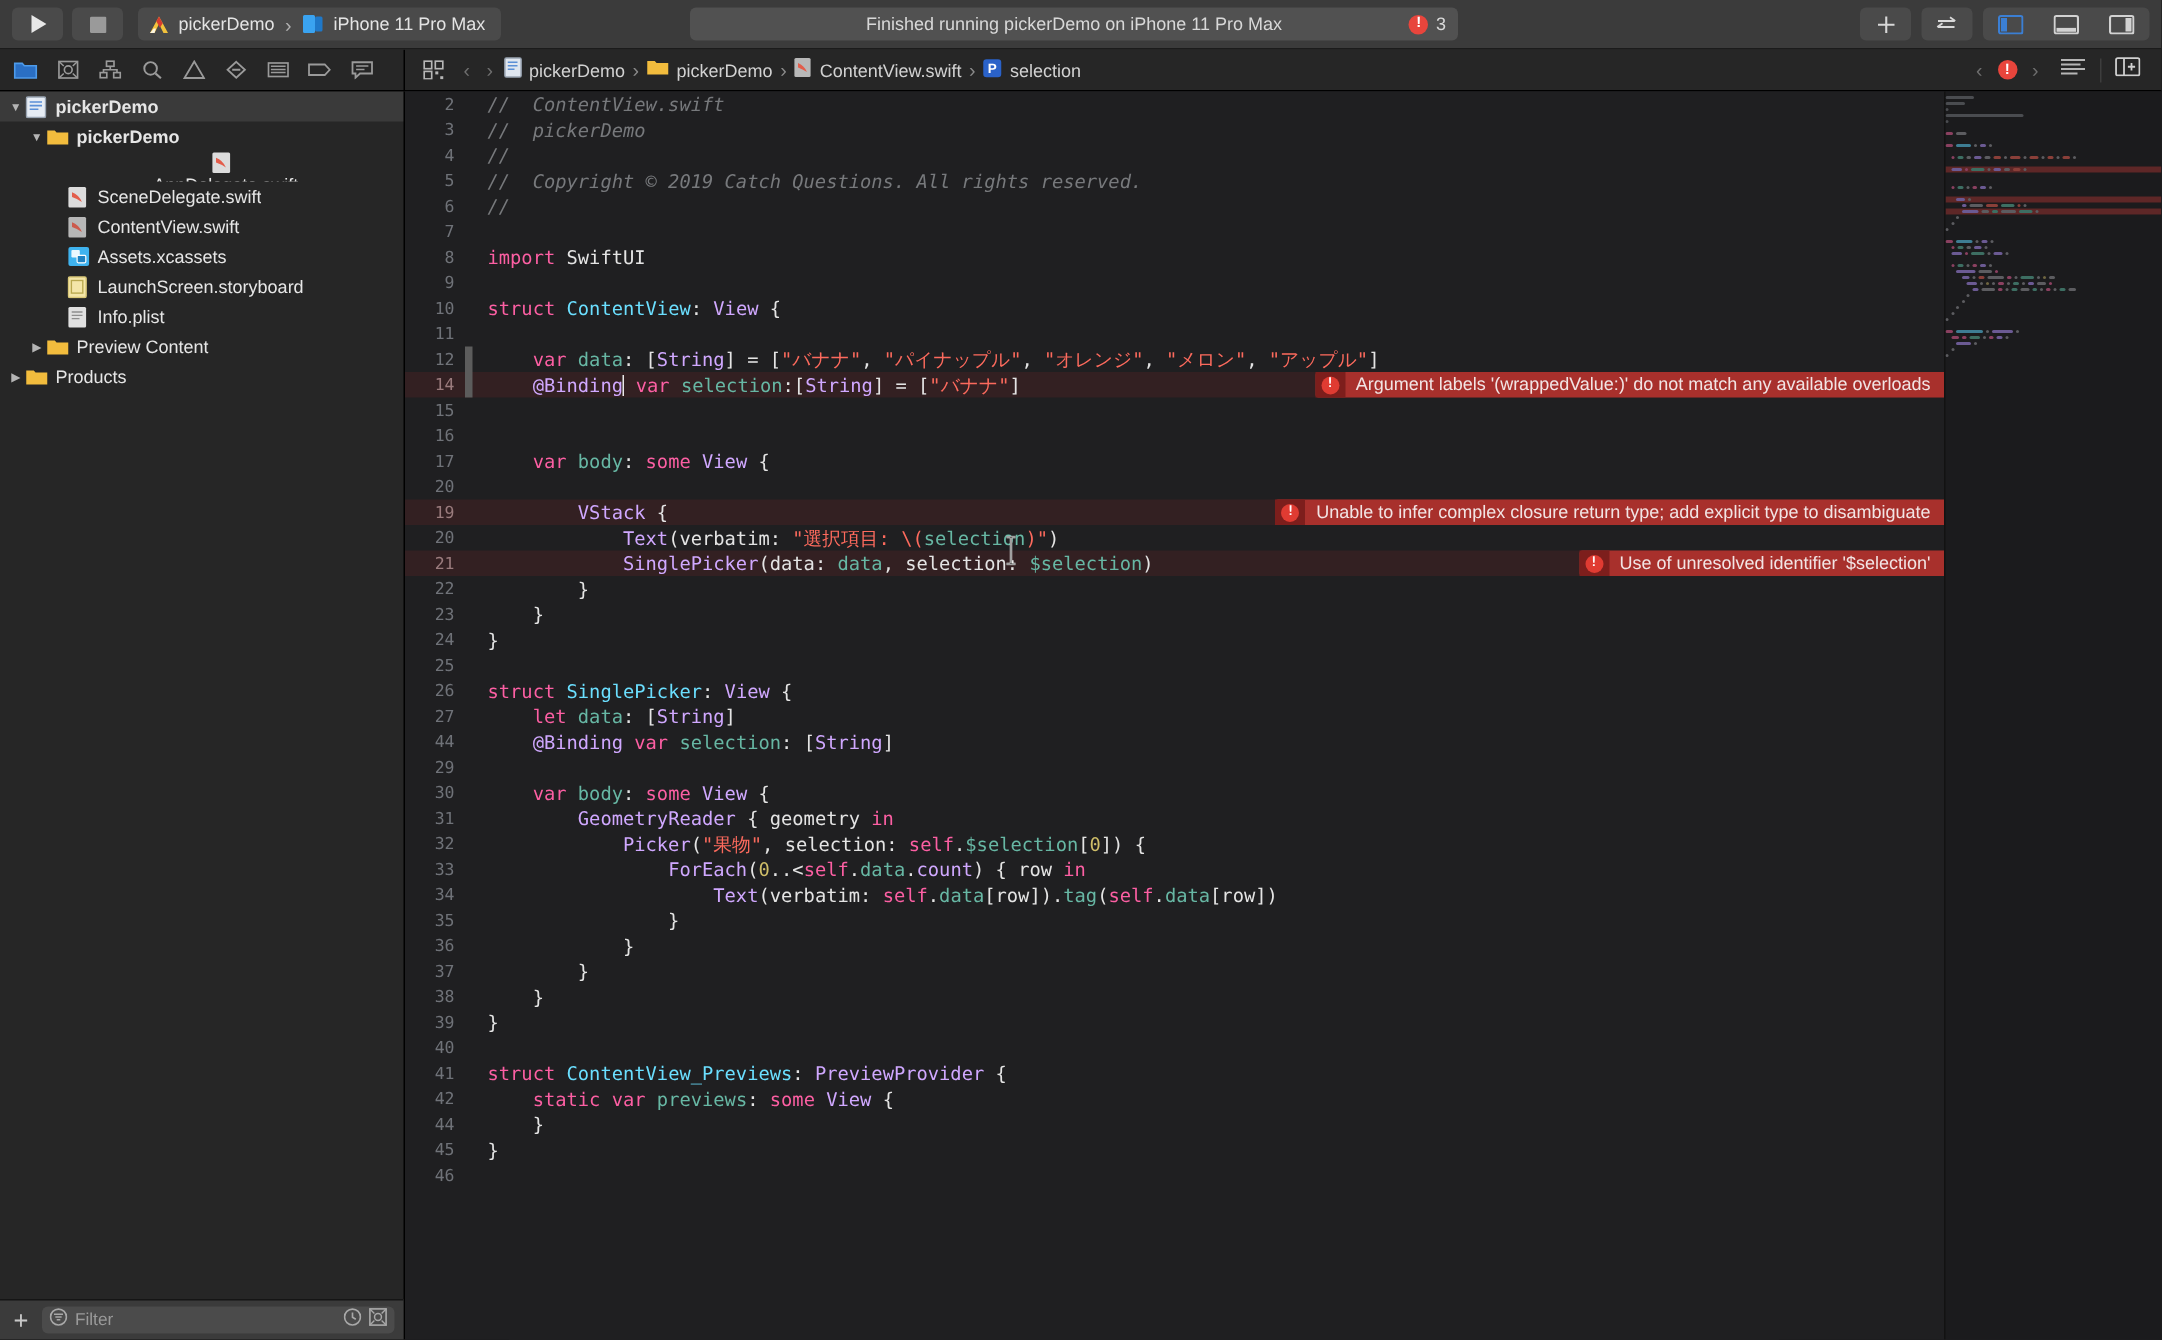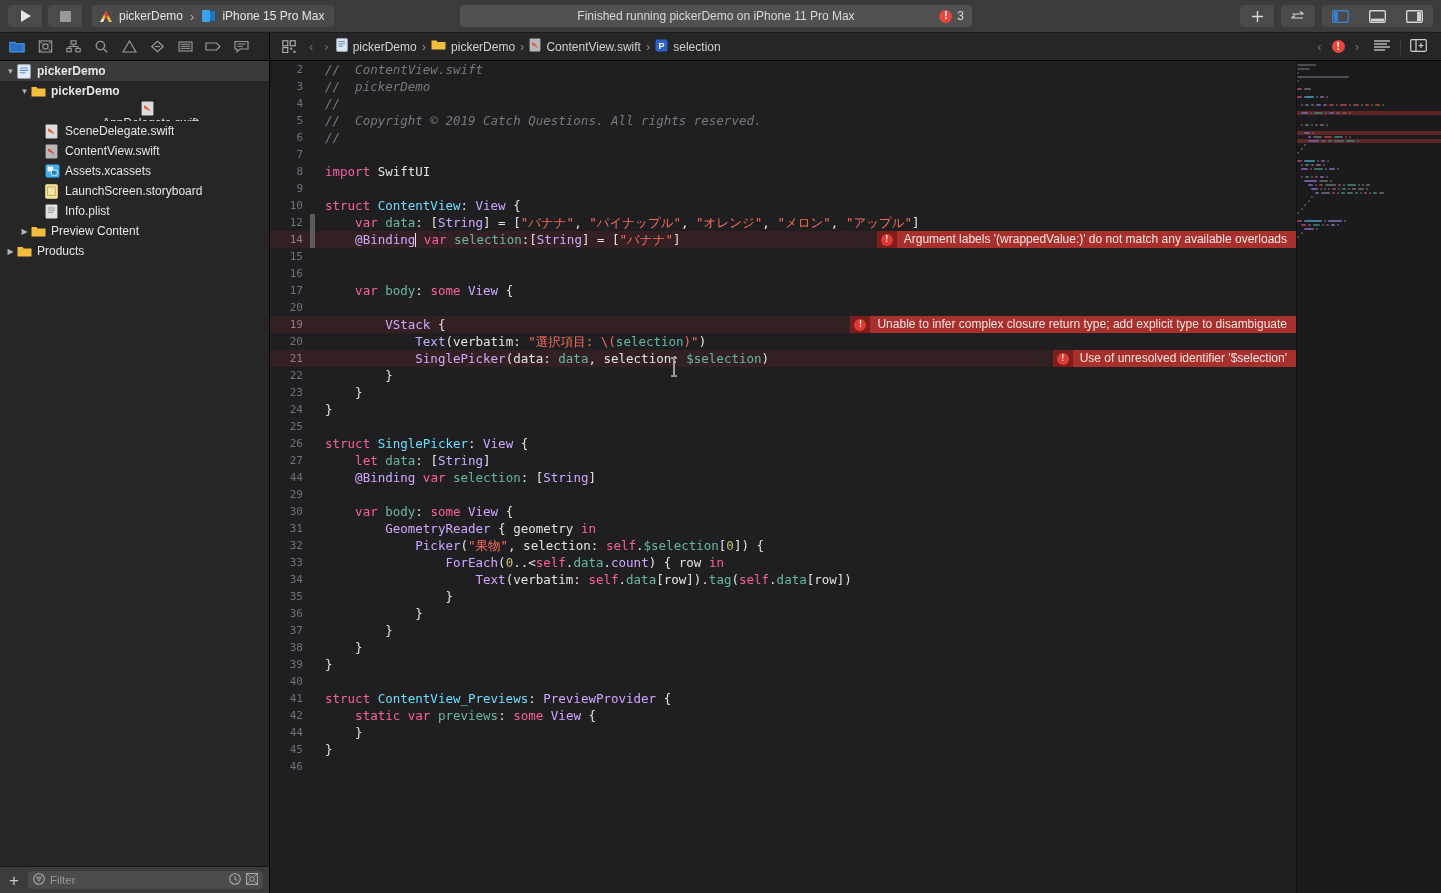--- a/index.html
+++ b/index.html
@@ -237,21 +237,21 @@
         </svg>
       </span>
       <span>pickerDemo</span>
       <span class="scheme-sep">›</span>
       <span class="dev-mark">
         <svg width="15" height="14" viewBox="0 0 15 14">
           <rect x="1" y="1" width="8" height="12" rx="1" fill="#3aa3f0"></rect>
           <rect x="9" y="2" width="5" height="10" rx="1" fill="#1f78c8"></rect>
         </svg>
       </span>
-      <span>iPhone 15 Pro Max</span>
+      <span>iPhone 11 Pro Max</span>
     </div>
 
     <div class="status-box">
       <span>Finished running pickerDemo on iPhone 11 Pro Max</span>
       <span class="status-err">
         <span class="err-dot">!</span>
         <span class="err-count">3</span>
       </span>
     </div>
 
@@ -559,20 +559,21 @@
       <div class="editor" id="editor">
           <div class="code-line"><div class="gutter">2</div><div class="changebar"></div><div class="codetext"><span class="cm">//  ContentView.swift</span></div></div>
           <div class="code-line"><div class="gutter">3</div><div class="changebar"></div><div class="codetext"><span class="cm">//  pickerDemo</span></div></div>
           <div class="code-line"><div class="gutter">4</div><div class="changebar"></div><div class="codetext"><span class="cm">//</span></div></div>
           <div class="code-line"><div class="gutter">5</div><div class="changebar"></div><div class="codetext"><span class="cm">//  Copyright © 2019 Catch Questions. All rights reserved.</span></div></div>
           <div class="code-line"><div class="gutter">6</div><div class="changebar"></div><div class="codetext"><span class="cm">//</span></div></div>
           <div class="code-line"><div class="gutter">7</div><div class="changebar"></div><div class="codetext"></div></div>
           <div class="code-line"><div class="gutter">8</div><div class="changebar"></div><div class="codetext"><span class="kw">import</span><span class="plain"> SwiftUI</span></div></div>
           <div class="code-line"><div class="gutter">9</div><div class="changebar"></div><div class="codetext"></div></div>
           <div class="code-line"><div class="gutter">10</div><div class="changebar"></div><div class="codetext"><span class="kw">struct</span><span class="plain"> </span><span class="type">ContentView</span><span class="plain">: </span><span class="typ2">View</span><span class="plain"> {</span></div></div>
+          <div class="code-line"><div class="gutter">11</div><div class="changebar"></div><div class="codetext"></div></div>
           <div class="code-line"><div class="gutter">12</div><div class="changebar mod"></div><div class="codetext"><span class="plain">    </span><span class="kw">var</span><span class="plain"> </span><span class="prop">data</span><span class="plain">: [</span><span class="typ2">String</span><span class="plain">] = [</span><span class="str">"バナナ"</span><span class="plain">, </span><span class="str">"パイナップル"</span><span class="plain">, </span><span class="str">"オレンジ"</span><span class="plain">, </span><span class="str">"メロン"</span><span class="plain">, </span><span class="str">"アップル"</span><span class="plain">]</span></div></div>
           <div class="code-line err-line"><div class="gutter">14</div><div class="changebar mod"></div><div class="codetext"><span class="plain">    </span><span class="typ2">@Binding</span><span class="cursor-caret"></span><span class="plain"> </span><span class="kw">var</span><span class="plain"> </span><span class="prop">selection</span><span class="plain">:[</span><span class="typ2">String</span><span class="plain">] = [</span><span class="str">"バナナ"</span><span class="plain">]</span></div><div class="err-badge"><div class="ic"><span>!</span></div><div class="msg">Argument labels '(wrappedValue:)' do not match any available overloads</div></div></div>
           <div class="code-line"><div class="gutter">15</div><div class="changebar"></div><div class="codetext"></div></div>
           <div class="code-line"><div class="gutter">16</div><div class="changebar"></div><div class="codetext"></div></div>
           <div class="code-line"><div class="gutter">17</div><div class="changebar"></div><div class="codetext"><span class="plain">    </span><span class="kw">var</span><span class="plain"> </span><span class="prop">body</span><span class="plain">: </span><span class="kw">some</span><span class="plain"> </span><span class="typ2">View</span><span class="plain"> {</span></div></div>
           <div class="code-line"><div class="gutter">20</div><div class="changebar"></div><div class="codetext"></div></div>
           <div class="code-line err-line"><div class="gutter">19</div><div class="changebar"></div><div class="codetext"><span class="plain">        </span><span class="typ2">VStack</span><span class="plain"> {</span></div><div class="err-badge"><div class="ic"><span>!</span></div><div class="msg">Unable to infer complex closure return type; add explicit type to disambiguate</div></div></div>
           <div class="code-line"><div class="gutter">20</div><div class="changebar"></div><div class="codetext"><span class="plain">            </span><span class="typ2">Text</span><span class="plain">(verbatim: </span><span class="str">"選択項目: \(</span><span class="prop">selection</span><span class="str">)"</span><span class="plain">)</span></div></div>
           <div class="code-line err-line"><div class="gutter">21</div><div class="changebar"></div><div class="codetext"><span class="plain">            </span><span class="typ2">SinglePicker</span><span class="plain">(data: </span><span class="prop">data</span><span class="plain">, selection: </span><span class="prop">$selection</span><span class="plain">)</span></div><div class="err-badge"><div class="ic"><span>!</span></div><div class="msg">Use of unresolved identifier '$selection'</div></div></div>
           <div class="code-line"><div class="gutter">22</div><div class="changebar"></div><div class="codetext"><span class="plain">        }</span></div></div>

